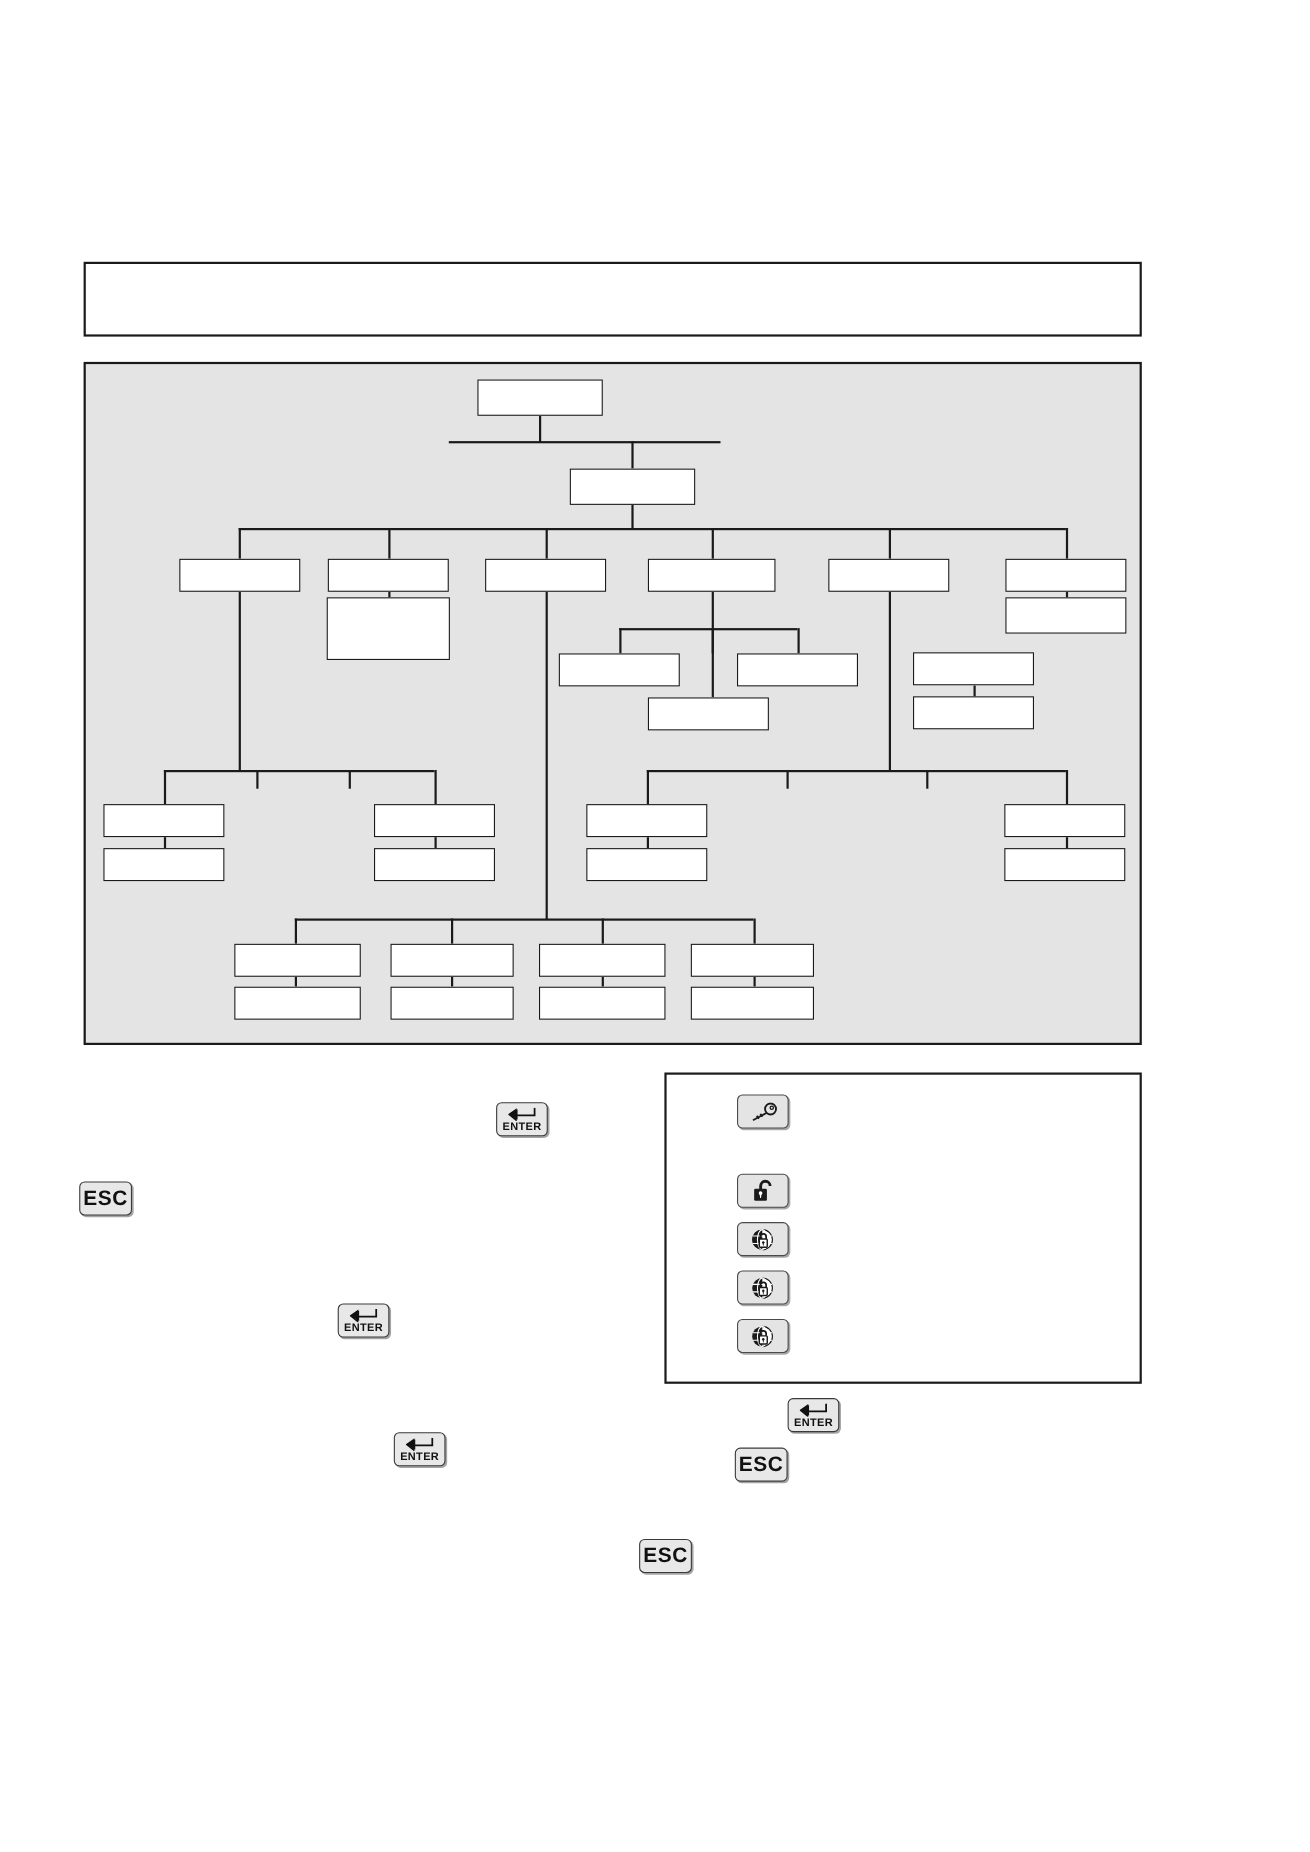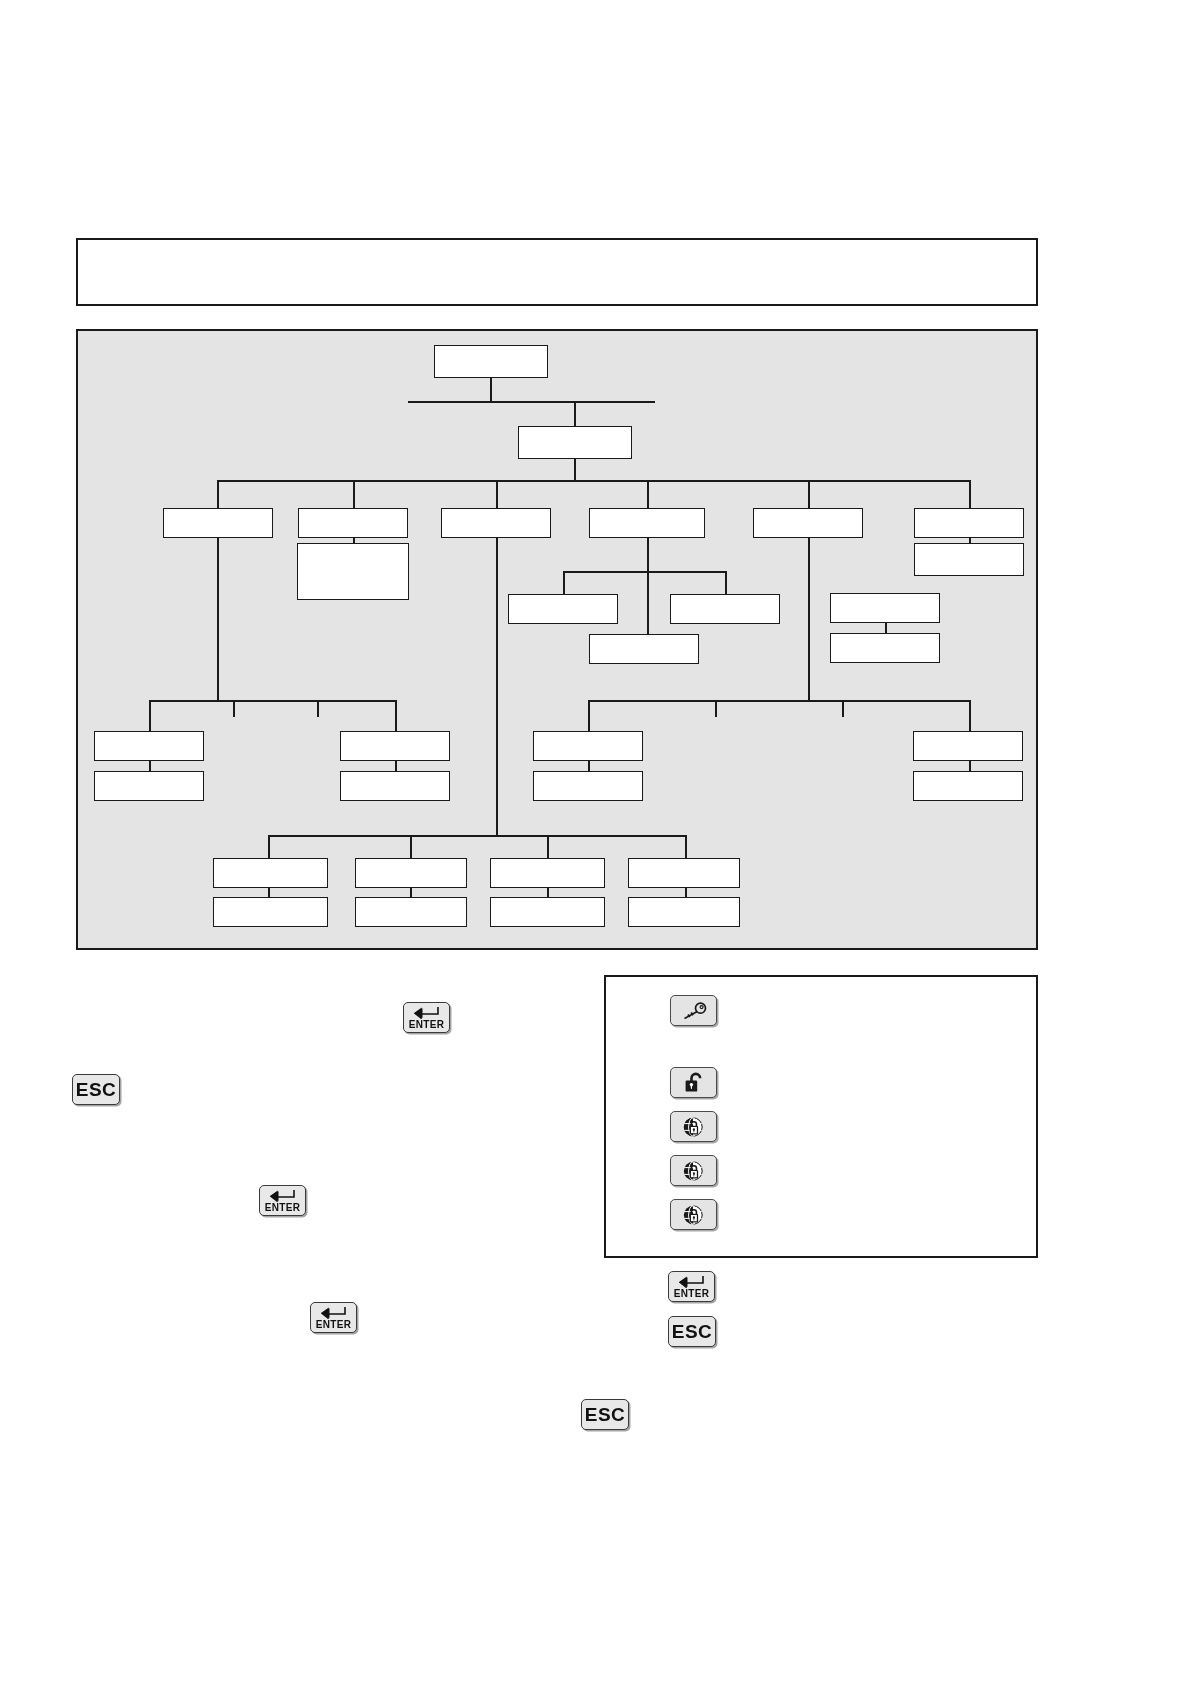--- a/index.html
+++ b/index.html
@@ -79,21 +79,21 @@
     align-items: center;
     justify-content: center;
     color: #111;
     user-select: none;
   }
   .keycap.esc {
     font-size: 19px;
     font-weight: bold;
     letter-spacing: 0.5px;
   }
-  .keycap.enter { padding-top: 1px; }
+  .keycap.enter { padding-top: 1px; margin-left: 48px; }
   .keycap.enter .ret-svg { display:block; }
   .keycap.enter .ent-label {
     font-size: 10px;
     font-weight: bold;
     letter-spacing: 0.3px;
     line-height: 1;
     margin-top: 1px;
   }
 
   

